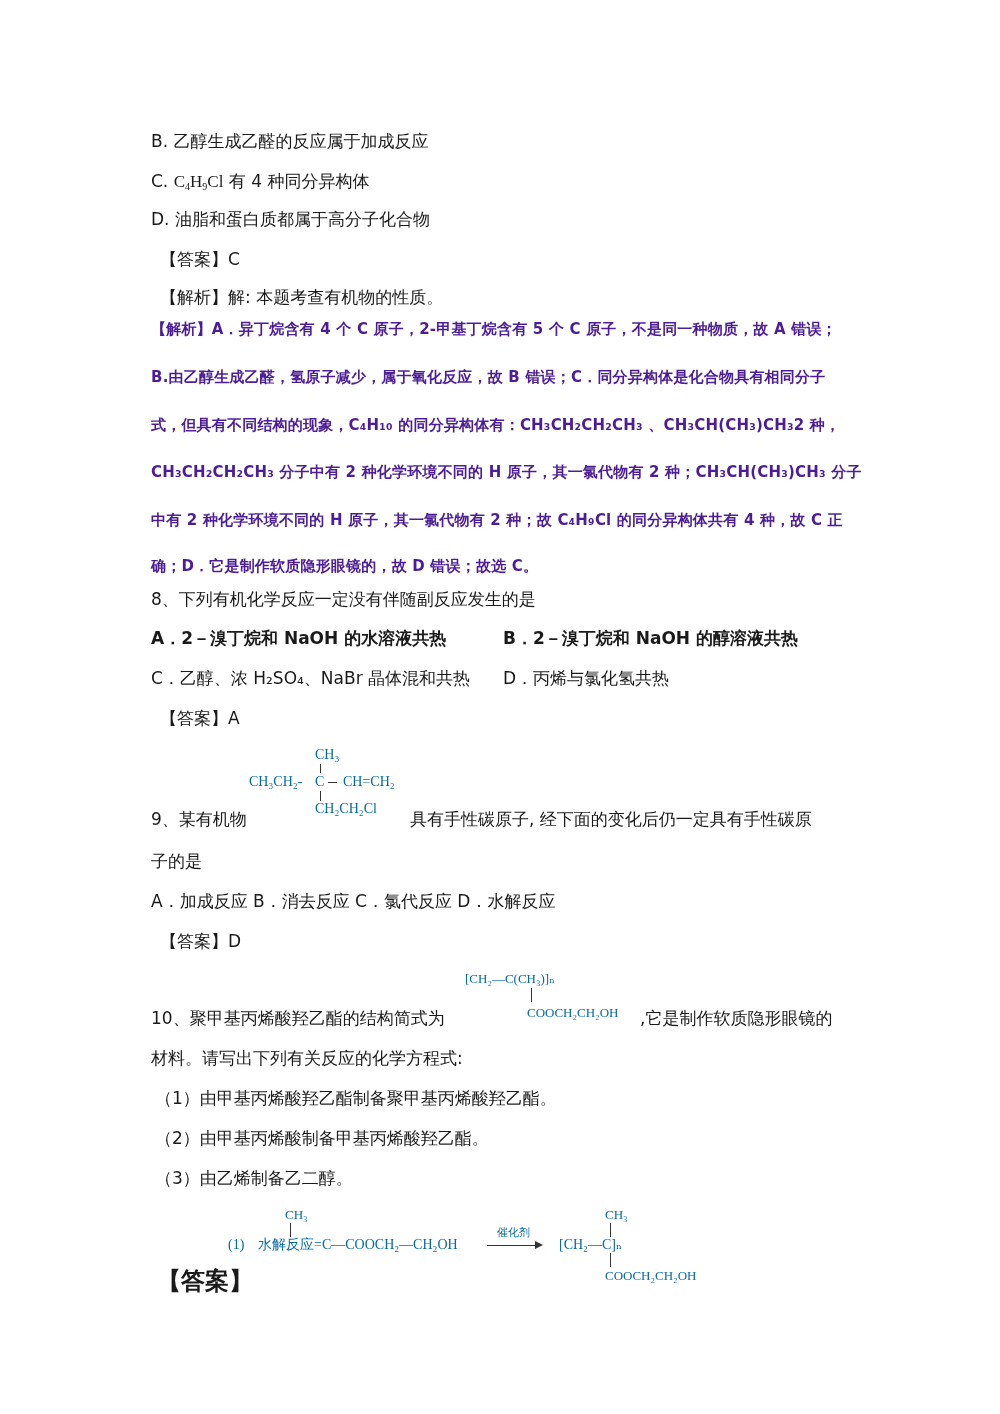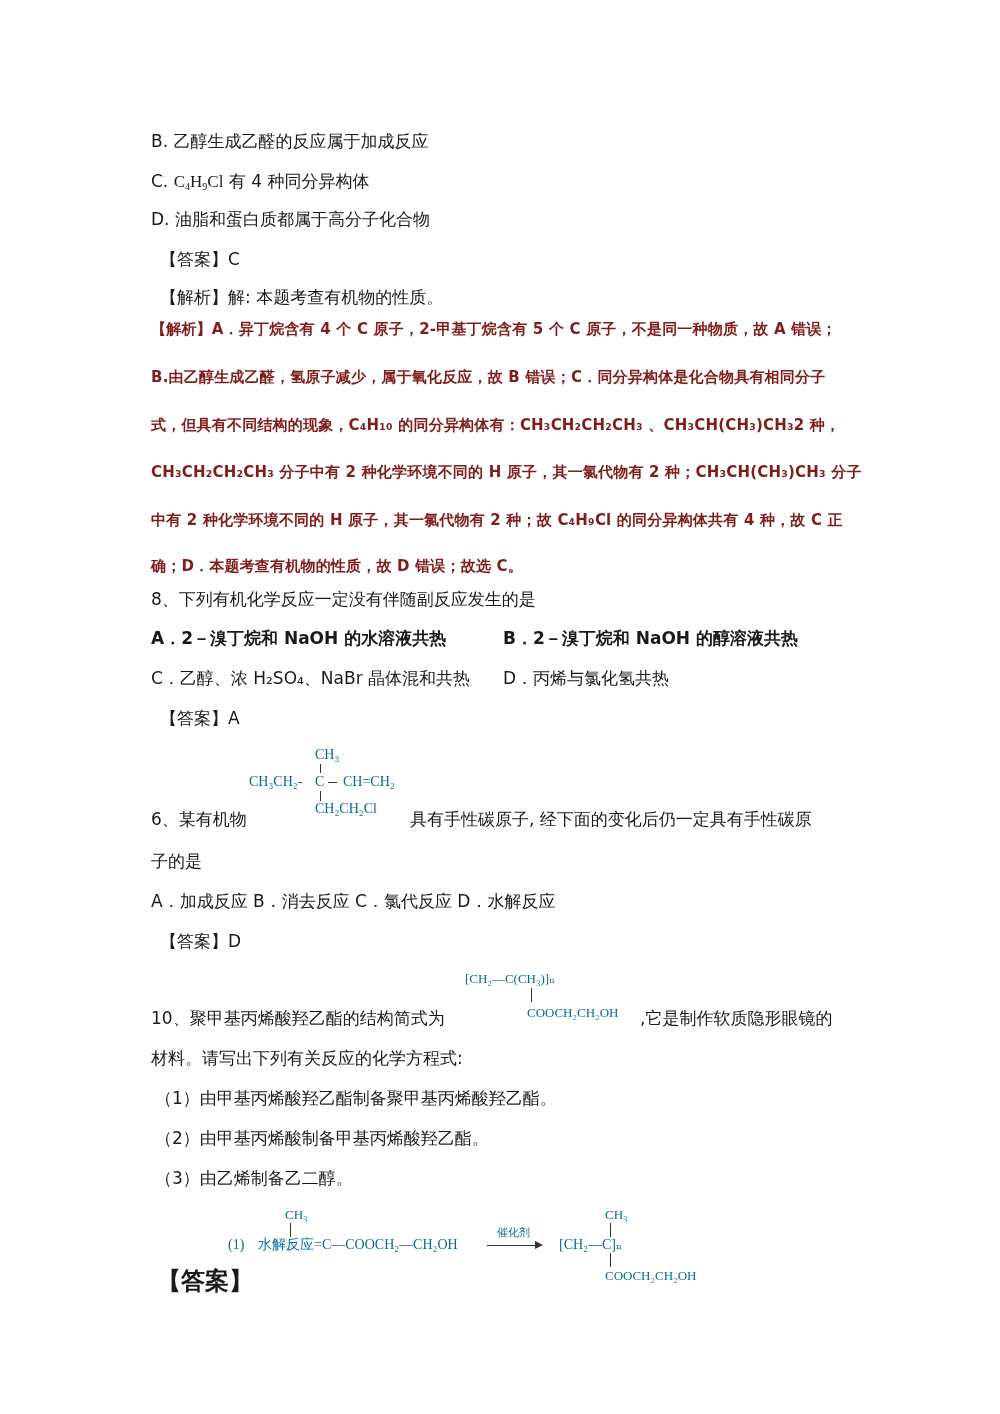--- a/index.html
+++ b/index.html
@@ -19,21 +19,21 @@
       position: absolute;
       left: 151px;
       font-size: 17px;
       line-height: 22px;
       white-space: nowrap;
     }
     .serif {
       font-family: "Liberation Serif", "DejaVu Serif", serif;
     }
     .red {
-      color: #7f1d1d;
+      color: #4c1d95;
       font-size: 15px;
       font-weight: bold;
       letter-spacing: 0.2px;
     }
     sub { font-size: 10px; vertical-align: -3px; line-height: 0; }
     .mol {
       position: absolute;
       font-family: "Liberation Serif", "DejaVu Serif", serif;
       font-size: 14px;
       color: #0369a1;
@@ -68,21 +68,21 @@
 </div>
 <div class="line" style="top:208px;">D.  油脂和蛋白质都属于高分子化合物</div>
 <div class="line" style="top:248px; left:160px;">【答案】C</div>
 <div class="line" style="top:286px; left:160px;">【解析】解: 本题考查有机物的性质。</div>
 
 <div class="line red" style="top:318px;">【解析】A．异丁烷含有 4 个 C 原子，2-甲基丁烷含有 5 个 C 原子，不是同一种物质，故 A 错误；</div>
 <div class="line red" style="top:366px;">B.由乙醇生成乙醛，氢原子减少，属于氧化反应，故 B 错误；C．同分异构体是化合物具有相同分子</div>
 <div class="line red" style="top:414px;">式，但具有不同结构的现象，C₄H₁₀ 的同分异构体有：CH₃CH₂CH₂CH₃ 、CH₃CH(CH₃)CH₃2 种，</div>
 <div class="line red" style="top:461px;">CH₃CH₂CH₂CH₃ 分子中有 2 种化学环境不同的 H 原子，其一氯代物有 2 种；CH₃CH(CH₃)CH₃ 分子</div>
 <div class="line red" style="top:509px;">中有 2 种化学环境不同的 H 原子，其一氯代物有 2 种；故 C₄H₉Cl 的同分异构体共有 4 种，故 C 正</div>
-<div class="line red" style="top:555px;">确；D．本题考查有机物的性质，故 D 错误；故选 C。</div>
+<div class="line red" style="top:555px;">确；D．它是制作软质隐形眼镜的，故 D 错误；故选 C。</div>
 
 <div class="line" style="top:588px;">8、下列有机化学反应一定没有伴随副反应发生的是</div>
 <div class="line" style="top:627px;font-weight:bold;">
   <span>A．2－溴丁烷和 NaOH 的水溶液共热</span>
   <span class="opt-col2" style="left:352px;">B．2－溴丁烷和 NaOH 的醇溶液共热</span>
 </div>
 <div class="line" style="top:667px;">
   <span>C．乙醇、浓 H₂SO₄、NaBr 晶体混和共热</span>
   <span class="opt-col2" style="left:352px;">D．丙烯与氯化氢共热</span>
 </div>
@@ -91,21 +91,21 @@
 <div>
   <div class="mol" style="left:315px; top:747px;">CH₃</div>
   <div class="vbar" style="left:320px; top:764px; height:9px;"></div>
   <div class="mol" style="left:249px; top:774px;">CH₃CH₂-</div>
   <div class="mol" style="left:315px; top:774px;">C</div>
   <div class="hbar" style="left:328px; top:782px; width:9px;"></div>
   <div class="mol" style="left:343px; top:774px;">CH=CH₂</div>
   <div class="vbar" style="left:320px; top:791px; height:10px;"></div>
   <div class="mol" style="left:315px; top:801px;">CH₂CH₂Cl</div>
 </div>
-<div class="line" style="top:808px;">6、某有机物</div>
+<div class="line" style="top:808px;">9、某有机物</div>
 <div class="line" style="top:808px; left:410px;">具有手性碳原子, 经下面的变化后仍一定具有手性碳原</div>
 <div class="line" style="top:850px;">子的是</div>
 <div class="line" style="top:890px;">A．加成反应 B．消去反应  C．氯代反应        D．水解反应</div>
 <div class="line" style="top:930px; left:160px;">【答案】D</div>
 
 <div>
   <div class="mol" style="left:465px; top:971px; font-size:13px;">[CH₂—C(CH₃)]ₙ</div>
   <div class="vbar" style="left:531px; top:988px; height:14px;"></div>
   <div class="mol" style="left:527px; top:1005px; font-size:13px;">COOCH₂CH₂OH</div>
 </div>

